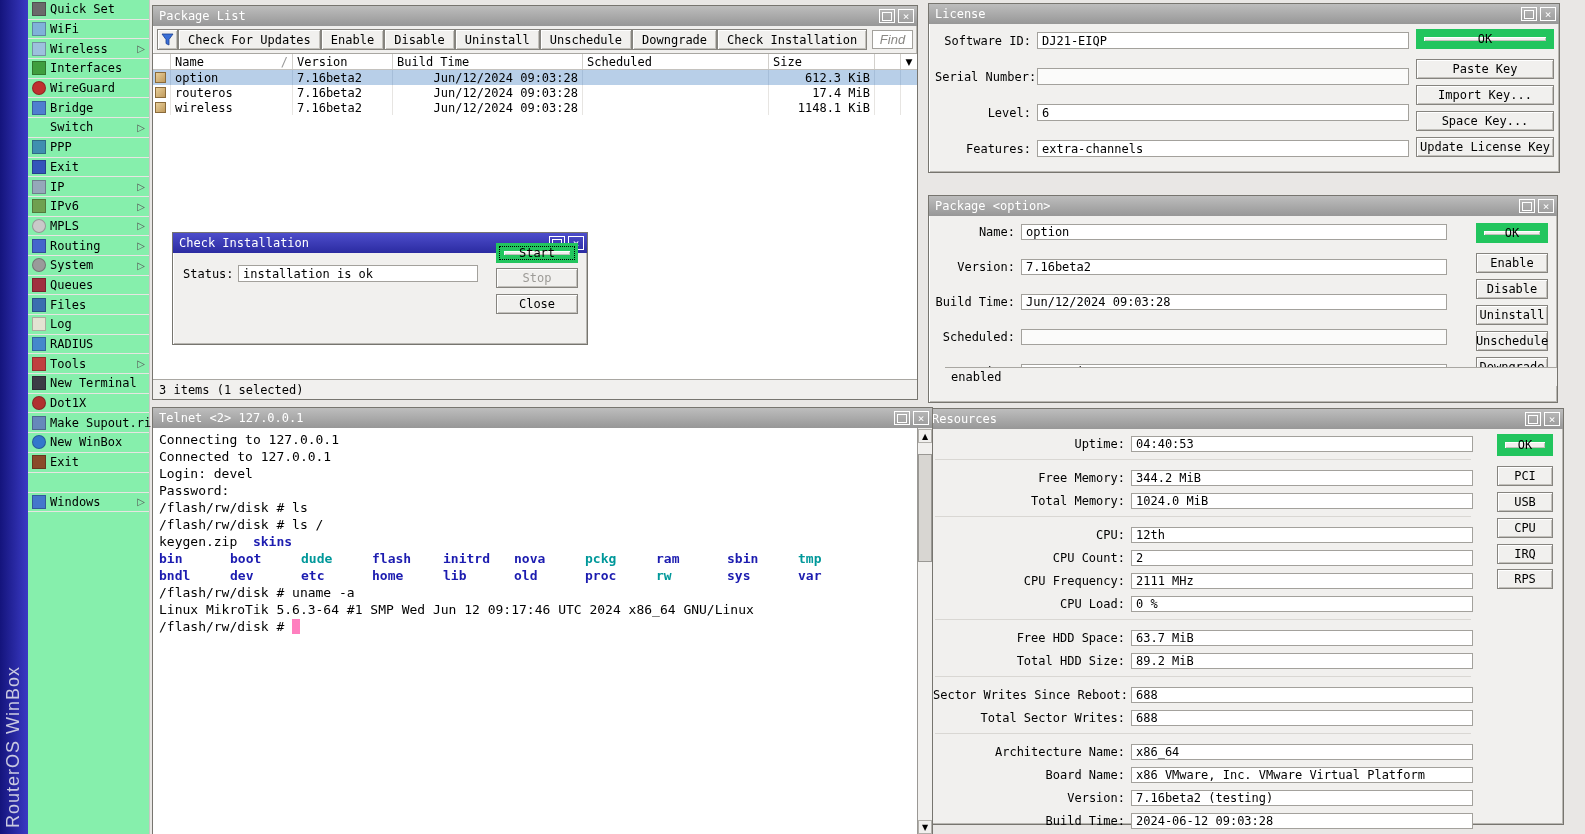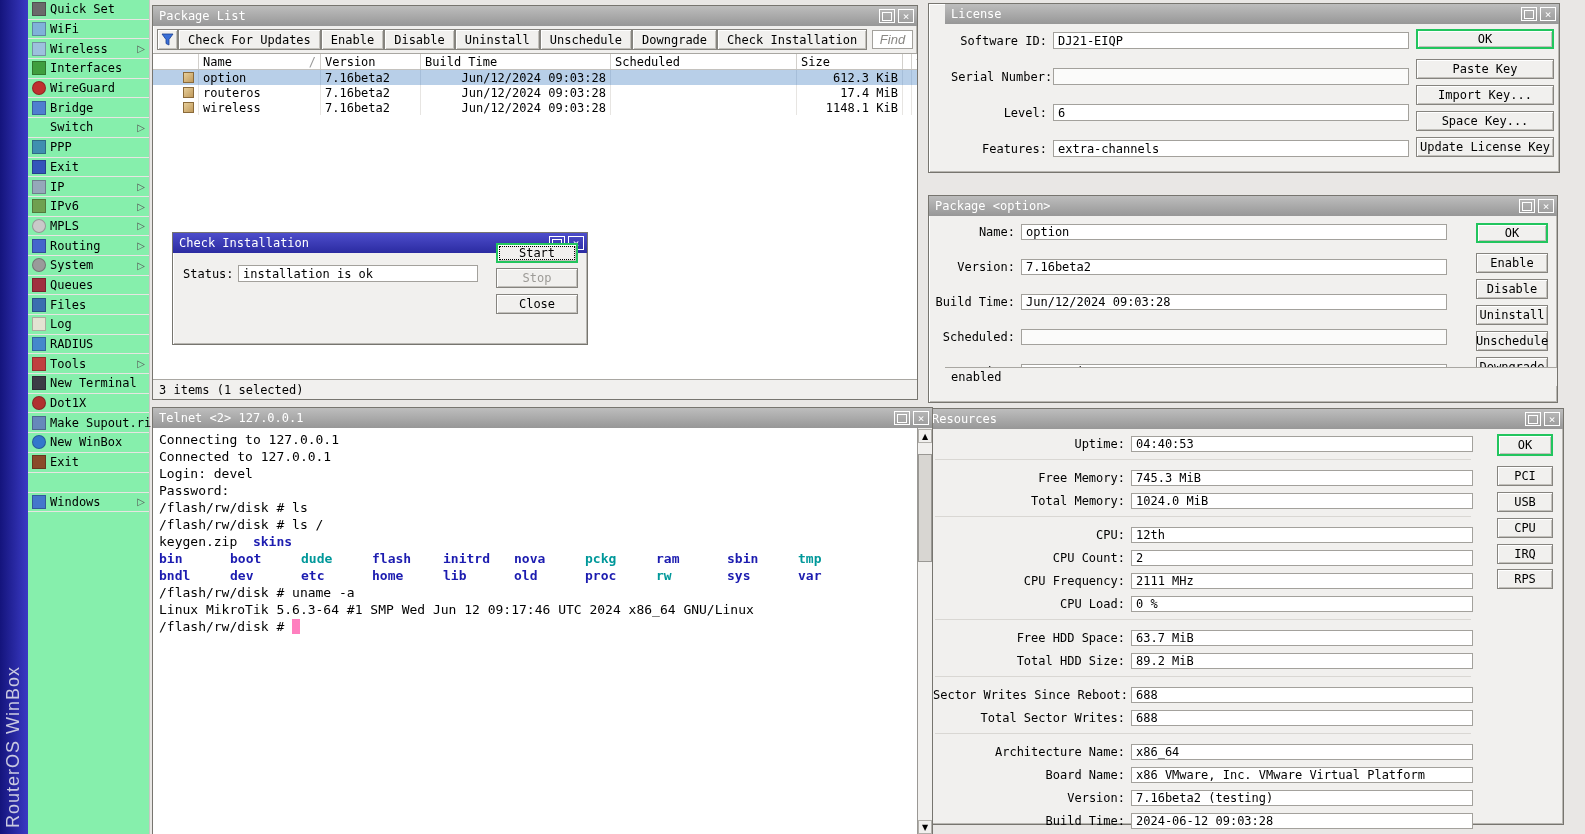--- a/index.html
+++ b/index.html
@@ -47,21 +47,21 @@
   .titlebar .title { flex: 1; overflow: hidden; }
   .tb-btn { width: 16px; height: 14px; flex: none; margin-left: 3px;
     border: 1px solid #fff; display: flex; align-items: center; justify-content: center;
     color: #fff; font-size: 11px; line-height: 11px; cursor: default; }
   .tb-btn.max::before { content: ""; width: 8px; height: 7px; border: 1px solid #fff; }
 
   .btn { background: #f1f0ee; border: 1px solid #86847f; color: #000;
     display: flex; align-items: center; justify-content: center;
     font-family: inherit; font-size: 12px; white-space: nowrap;
     box-shadow: inset 1px 1px 0 #fff, inset -1px -1px 0 #c2c0bb; cursor: default; }
-  .btn.default { border: 2px solid #22c55e; }
+  .btn.default { border: 8px solid #22c55e; }
   .btn.focused { outline: 1px dotted #000; outline-offset: -4px; }
   .btn.disabled { color: #9d9b97; }
 
   .field { background: #fff; border: 1px solid #a3a19c; height: 17px;
     display: flex; align-items: center; padding: 0 4px;
     white-space: nowrap; overflow: hidden; }
   .field.empty { background: #fbfbfa; }
   .form-row { display: flex; align-items: center; margin-bottom: 19px; }
   .flabel { text-align: right; padding-right: 6px; white-space: nowrap; flex: none; }
   .statusbar { position: absolute; left: 0; right: 0; bottom: 16px; height: 19px;
@@ -73,21 +73,21 @@
   
   #win-package-list { left: 152px; top: 5px; width: 766px; height: 395px; display: flex; flex-direction: column; }
   .toolbar { height: 27px; display: flex; align-items: center; padding: 0 4px; }
   .tool-btn { height: 21px; padding: 0 9px; }
   .filter-btn { width: 21px; height: 21px; padding: 0; }
   .find-box { margin-left: auto; width: 41px; height: 19px; background: #fff;
     border: 1px solid #a3a19c; color: #8a8884; font-style: italic;
     display: flex; align-items: center; justify-content: center;
     font-family: "Liberation Sans", sans-serif; font-size: 13px; }
   .table { flex: 1; background: #fff; border-top: 1px solid #a9a7a2; display: flex; flex-direction: column; overflow: hidden; position: relative; }
-  .thead, .trow { display: flex; align-items: center; padding-left: 28px; }
+  .thead, .trow { display: flex; align-items: center; }
   .thead { height: 16px; border-bottom: 1px solid #c4c2be; }
   .th { height: 100%; display: flex; align-items: center; padding: 0 4px;
         border-right: 1px solid #d2d0cc; overflow: hidden; white-space: nowrap; }
   .td { height: 100%; display: flex; align-items: center; padding: 0 4px;
         border-right: 1px solid #e7e5e2; overflow: hidden; white-space: nowrap; }
   .trow { height: 15px; }
   .trow.selected { background: #b8cfe8; }
   .trow.selected .td { border-right-color: #a6bed9; }
   .col-icon { width: 18px; flex: none; padding: 0 2px; }
   .col-name { width: 122px; flex: none; }
@@ -107,21 +107,21 @@
 
   
   #win-check-install { left: 172px; top: 232px; width: 416px; height: 113px; z-index: 30; }
   #win-check-install .body { position: relative; padding: 12px 0 0 10px; }
   #win-check-install .flabel { width: 55px; }
   #win-check-install .field { width: 240px; }
   #win-check-install .btncol { top: 10px; right: 9px; width: 82px; }
   #win-check-install .btn { height: 20px; }
 
   
-  #win-license { left: 928px; top: 3px; width: 632px; height: 170px; padding-left: 16px; }
+  #win-license { left: 928px; top: 3px; width: 632px; height: 170px; }
   #win-license .body { padding: 8px 150px 0 6px; }
   #win-license .flabel { width: 102px; }
   #win-license .field { flex: 1; }
   #win-license .btncol { top: 25px; right: 5px; width: 138px; }
   #win-license .btn { height: 20px; }
 
   
   #win-pkg-option { left: 928px; top: 195px; width: 630px; height: 208px; }
   #win-pkg-option .body { padding: 8px 110px 0 6px; }
   #win-pkg-option .flabel { width: 86px; }
@@ -455,21 +455,21 @@
       <span class="tb-btn">×</span>
     </div>
     <div class="body">
       <div class="form-row">
           <span class="flabel">Uptime:</span>
           <div class="field">04:40:53</div>
         </div>
       <div class="hsep"></div>
       <div class="form-row">
           <span class="flabel">Free Memory:</span>
-          <div class="field">745.3 MiB</div>
+          <div class="field">344.2 MiB</div>
         </div>
       <div class="form-row">
           <span class="flabel">Total Memory:</span>
           <div class="field">1024.0 MiB</div>
         </div>
       <div class="hsep"></div>
       <div class="form-row">
           <span class="flabel">CPU:</span>
           <div class="field">12th</div>
         </div>

